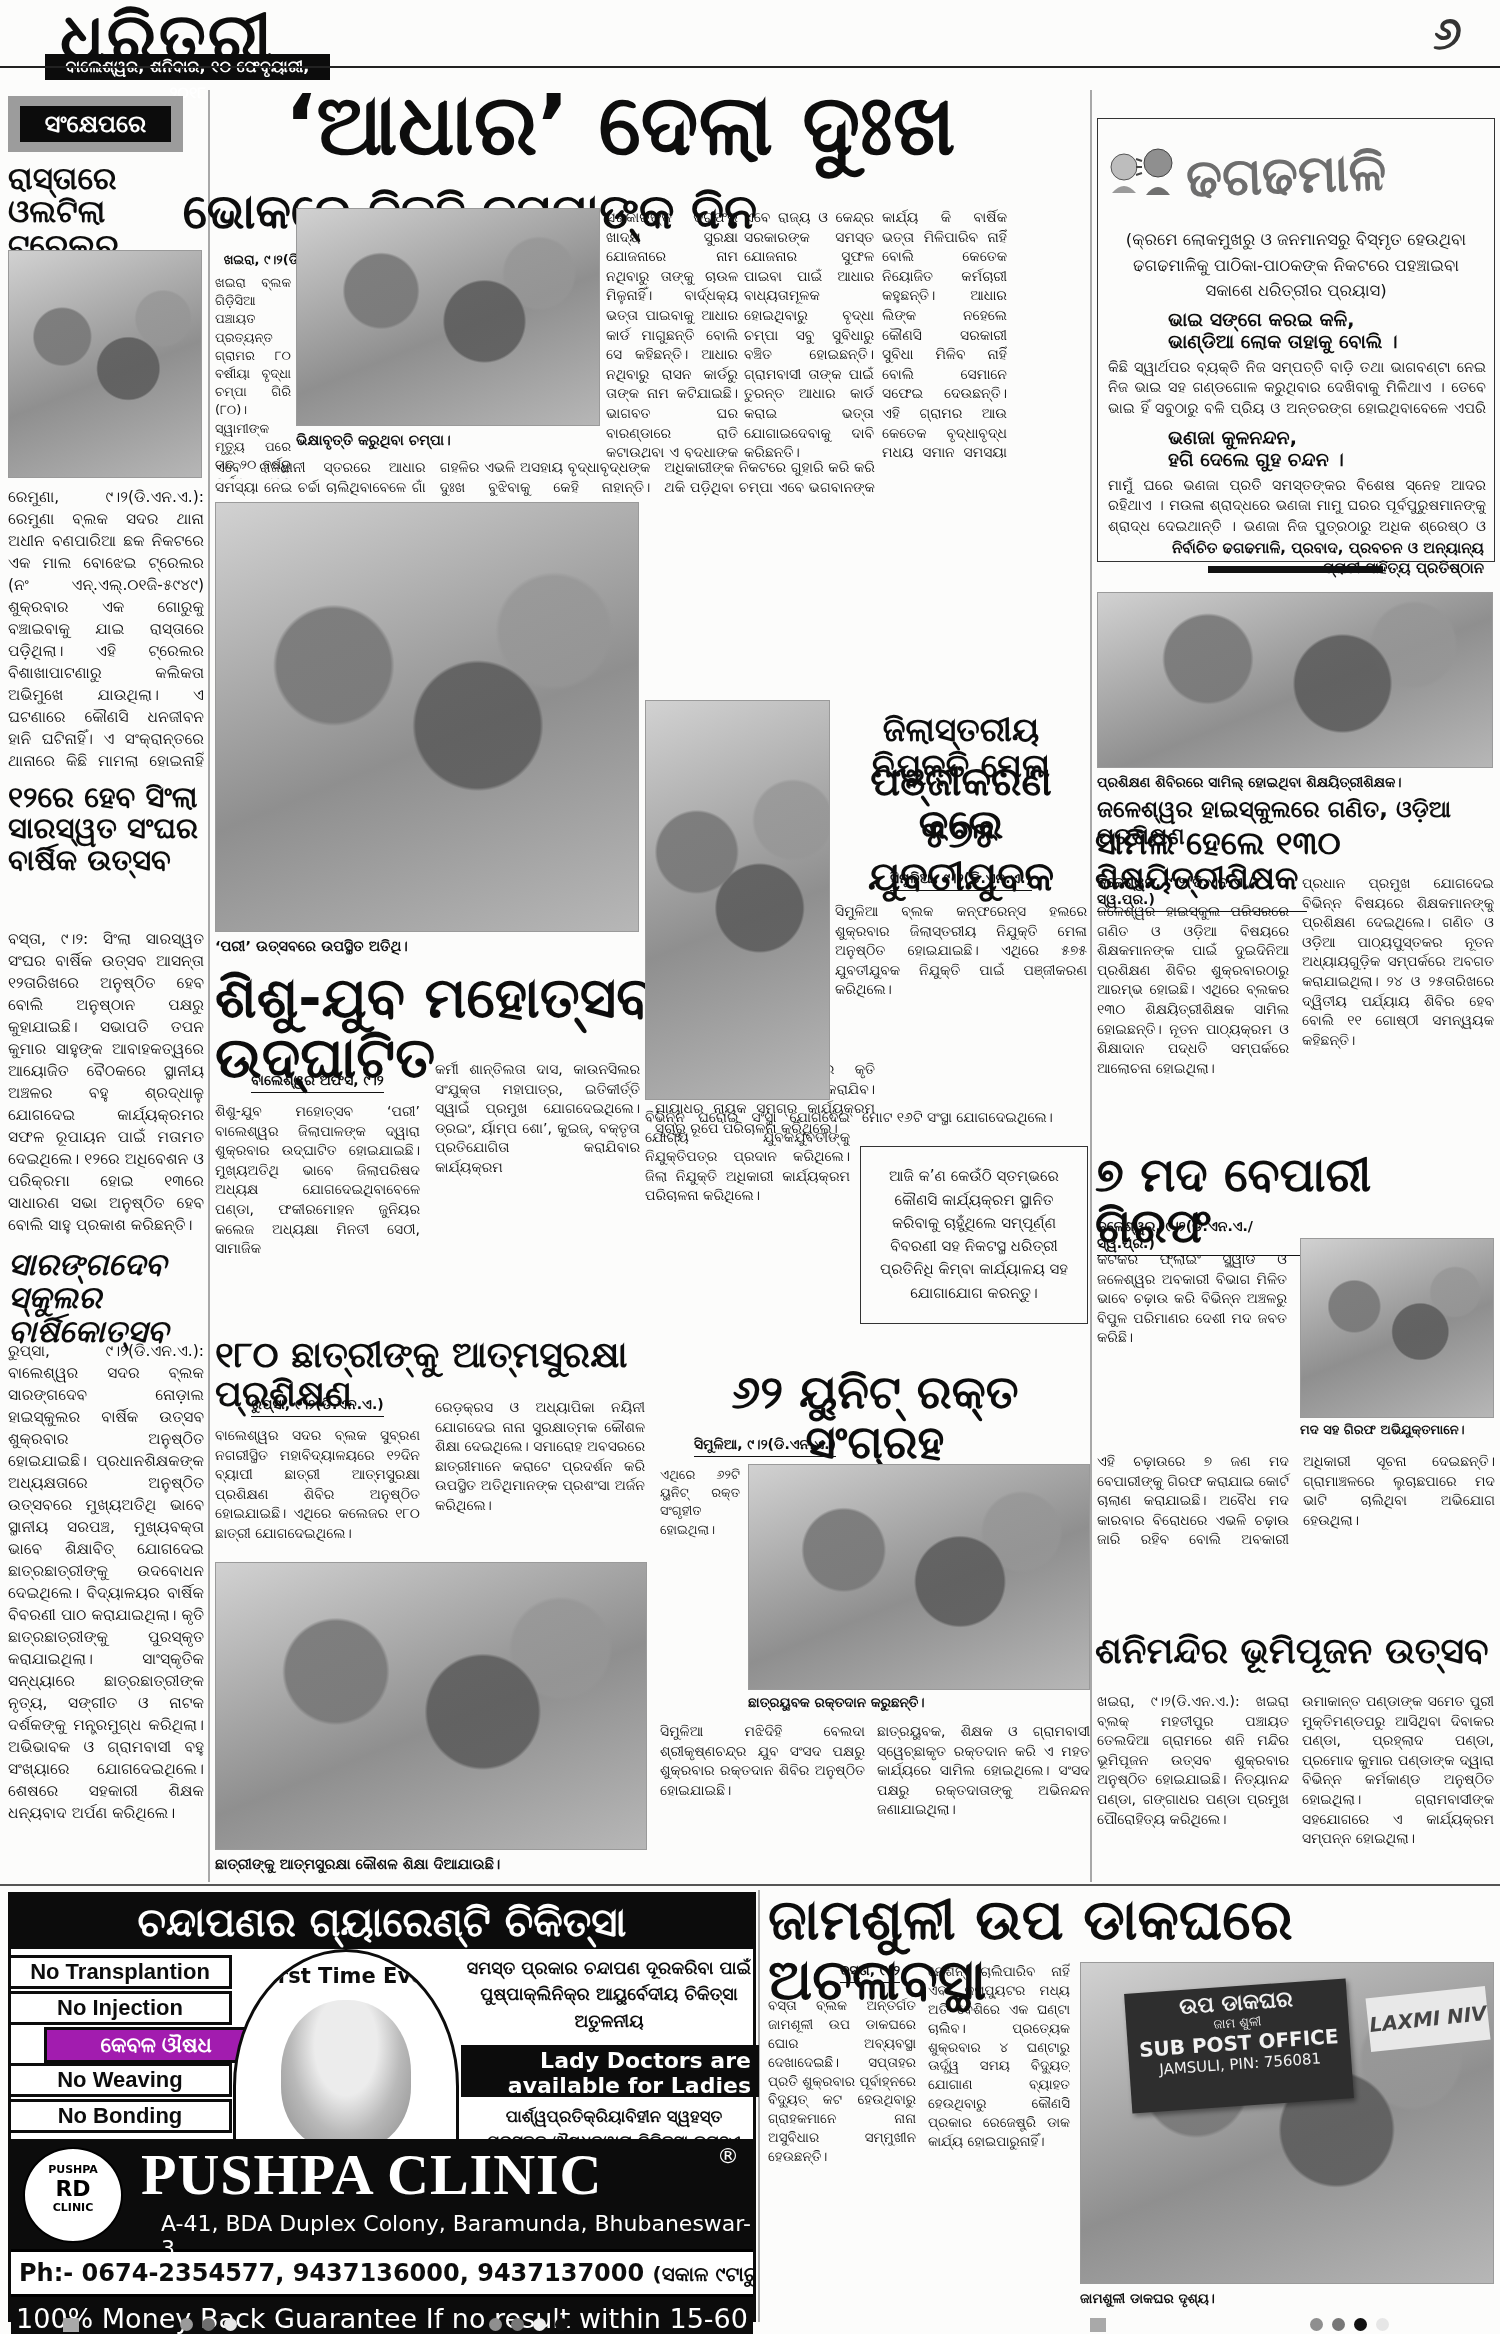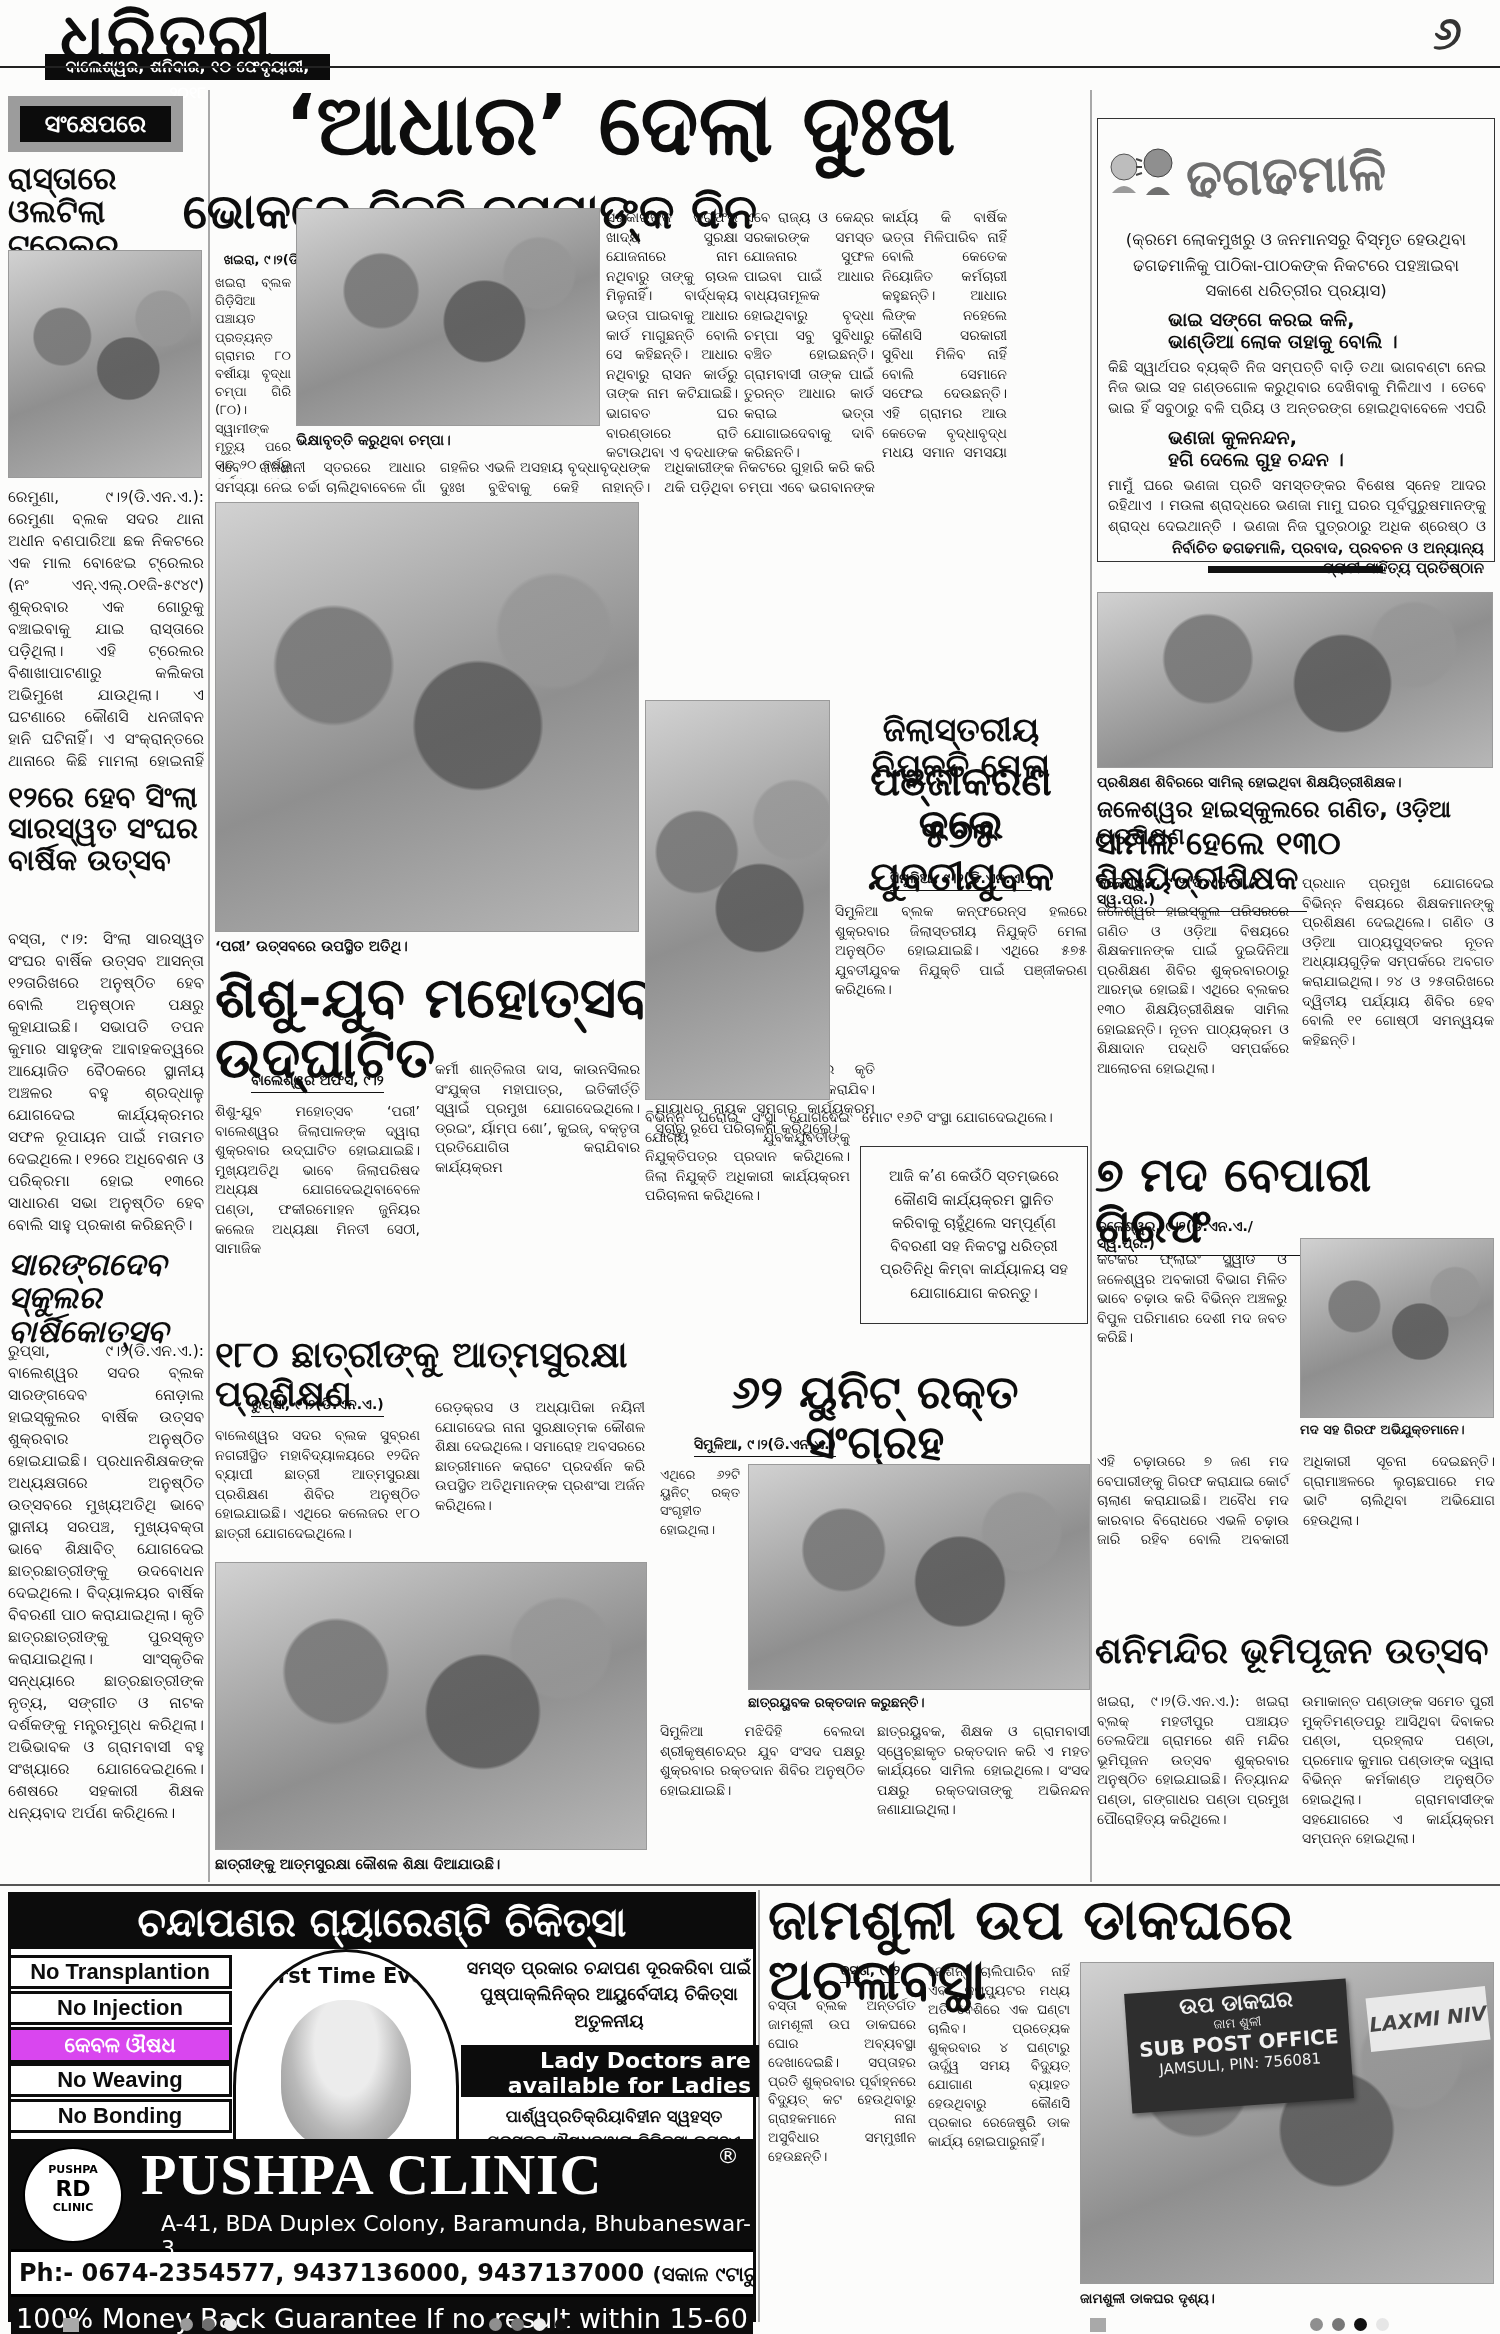--- a/index.html
+++ b/index.html
@@ -20,21 +20,21 @@
       linear-gradient(158deg,#d2d2d2 0%,#8f8f8f 55%,#b7b7b7 100%);
       box-shadow:inset 0 0 0 1px #9a9a9a;}
   .vline{width:1.5px;background:#a8a8a8;}
   .hline{height:1.5px;background:#555;}
   .blackbar{background:#0c0c0c;color:#fff;}
   .boxed{border:1.5px solid #333;}
   .kicker{font-weight:bold;}
   .serif{font-family:"Liberation Serif","DejaVu Serif",serif;}
   .adstrip{background:#fff;border:3px solid #0c0c0c;font-weight:bold;text-align:center;
            font-family:"Liberation Sans",sans-serif;}
-  .adstrip.inv{background:#d946ef;color:#fff;border:3px solid #0c0c0c;}
+  .adstrip.inv{background:#a21caf;color:#fff;border:3px solid #0c0c0c;margin-left:36px;}
   .dot{position:absolute;bottom:3px;width:13px;height:13px;border-radius:50%;}
   .sq{position:absolute;bottom:2px;width:16px;height:14px;}
 </style>
 </head>
 <body>
 
 <div id="page">
 
   <div class="abs hl" style="left:60px;top:2px;font-size:66px;letter-spacing:2px;">ଧରିତ୍ରୀ</div>
   <div class="abs" style="left:108px;top:66px;font-size:12px;font-weight:bold;color:#8a8a8a;letter-spacing:2px;">DHARITRI</div>

